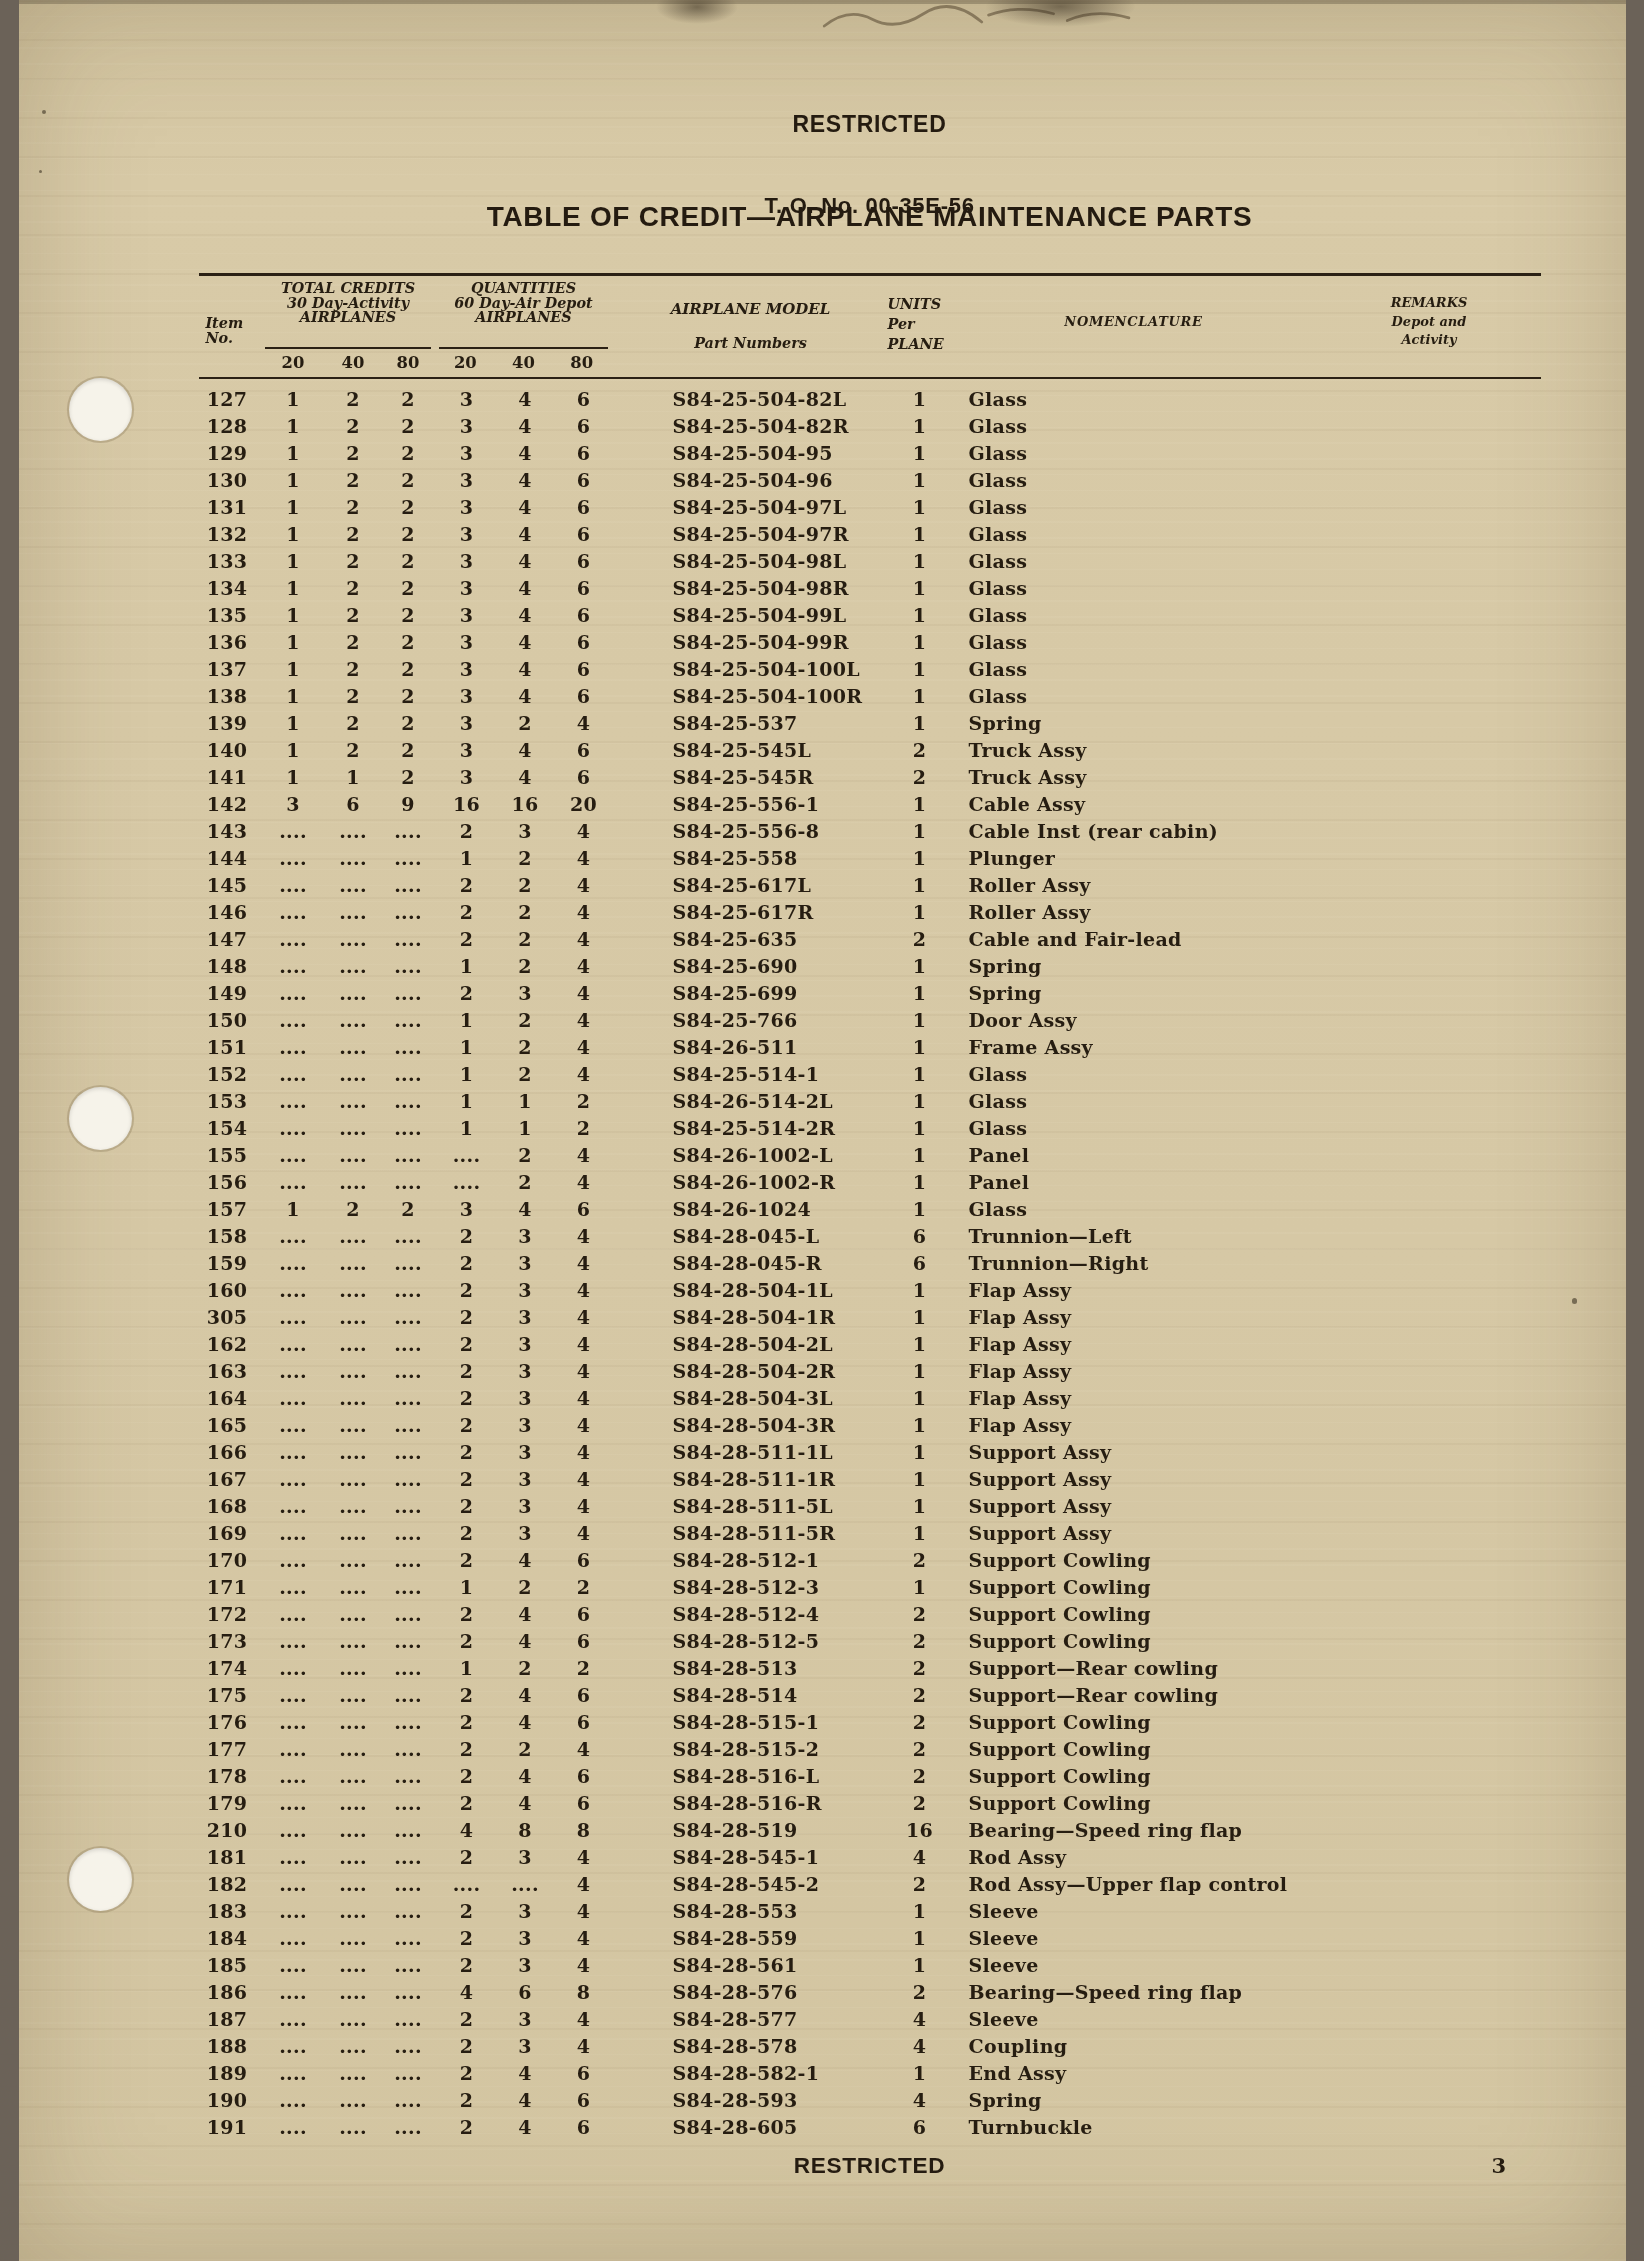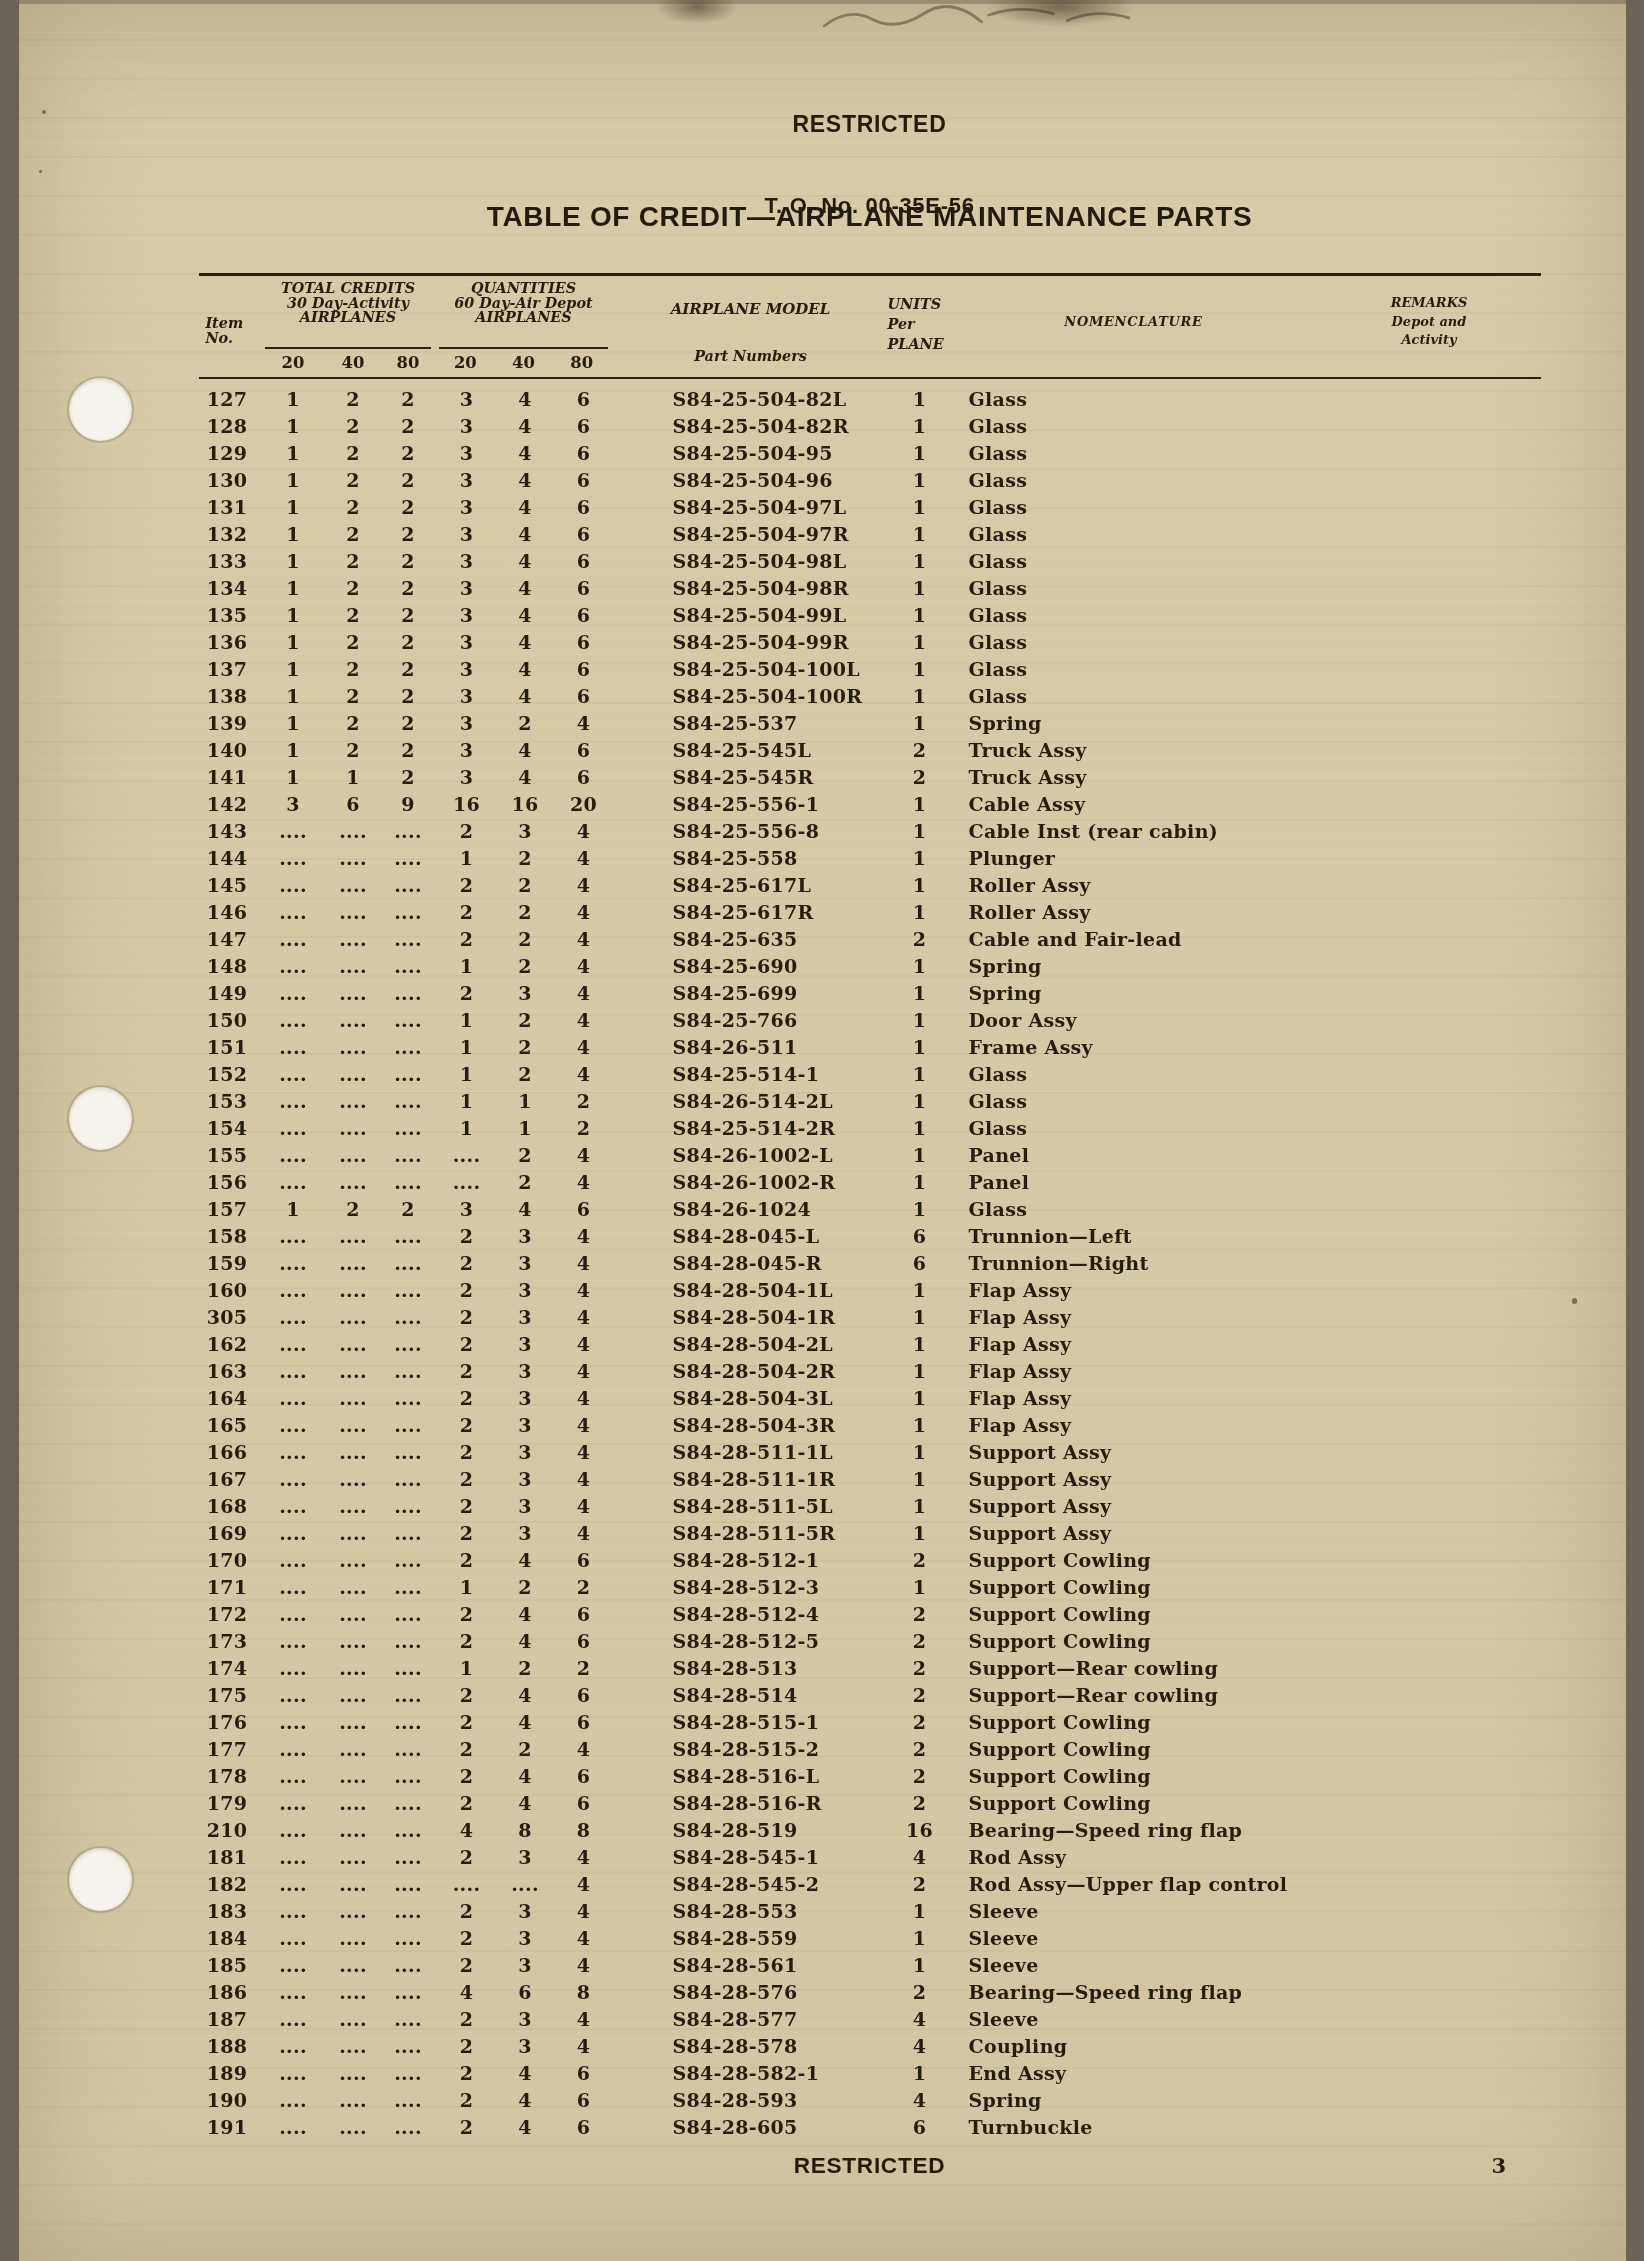--- a/index.html
+++ b/index.html
@@ -52,21 +52,21 @@
   .grp1 .gnums span:nth-child(1){width:65px;}
   .grp1 .gnums span:nth-child(2){width:55px;}
   .grp1 .gnums span:nth-child(3){width:55px;}
   .grp2{left:236px;width:178px;}
   .grp2 .gnums span:nth-child(1){width:62px;}
   .grp2 .gnums span:nth-child(2){width:55px;}
   .grp2 .gnums span:nth-child(3){width:62px;}
   .itemhead{position:absolute;left:6.9px;top:39px;font-size:14.4px;line-height:15px;text-align:left;}
   .parthead{position:absolute;left:415px;width:274px;top:26px;text-align:center;}
   .parthead .l1{font-size:15px;line-height:15px;}
-  .parthead .l2{font-size:14.4px;margin-top:30px;}
+  .parthead .l2{font-size:14.4px;margin-top:17px;}
   .unitshead{position:absolute;left:689px;width:62px;top:18px;text-align:left;font-size:14.4px;line-height:20px;}
   .nomenhead{position:absolute;left:750px;width:370px;top:38px;text-align:center;font-size:13px;letter-spacing:0.7px;}
   .remarkshead{position:absolute;left:1120px;width:221px;top:18px;text-align:center;font-size:13px;line-height:18.5px;}
   
   .tbody{position:absolute;left:180px;top:373px;width:1342px;padding-top:12.3px;}
   .trow{
     display:grid;
     grid-template-columns:62px 65px 55px 55px 62px 55px 62px 274px 62px 370px 1fr;
     height:27px;align-items:center;
   }

